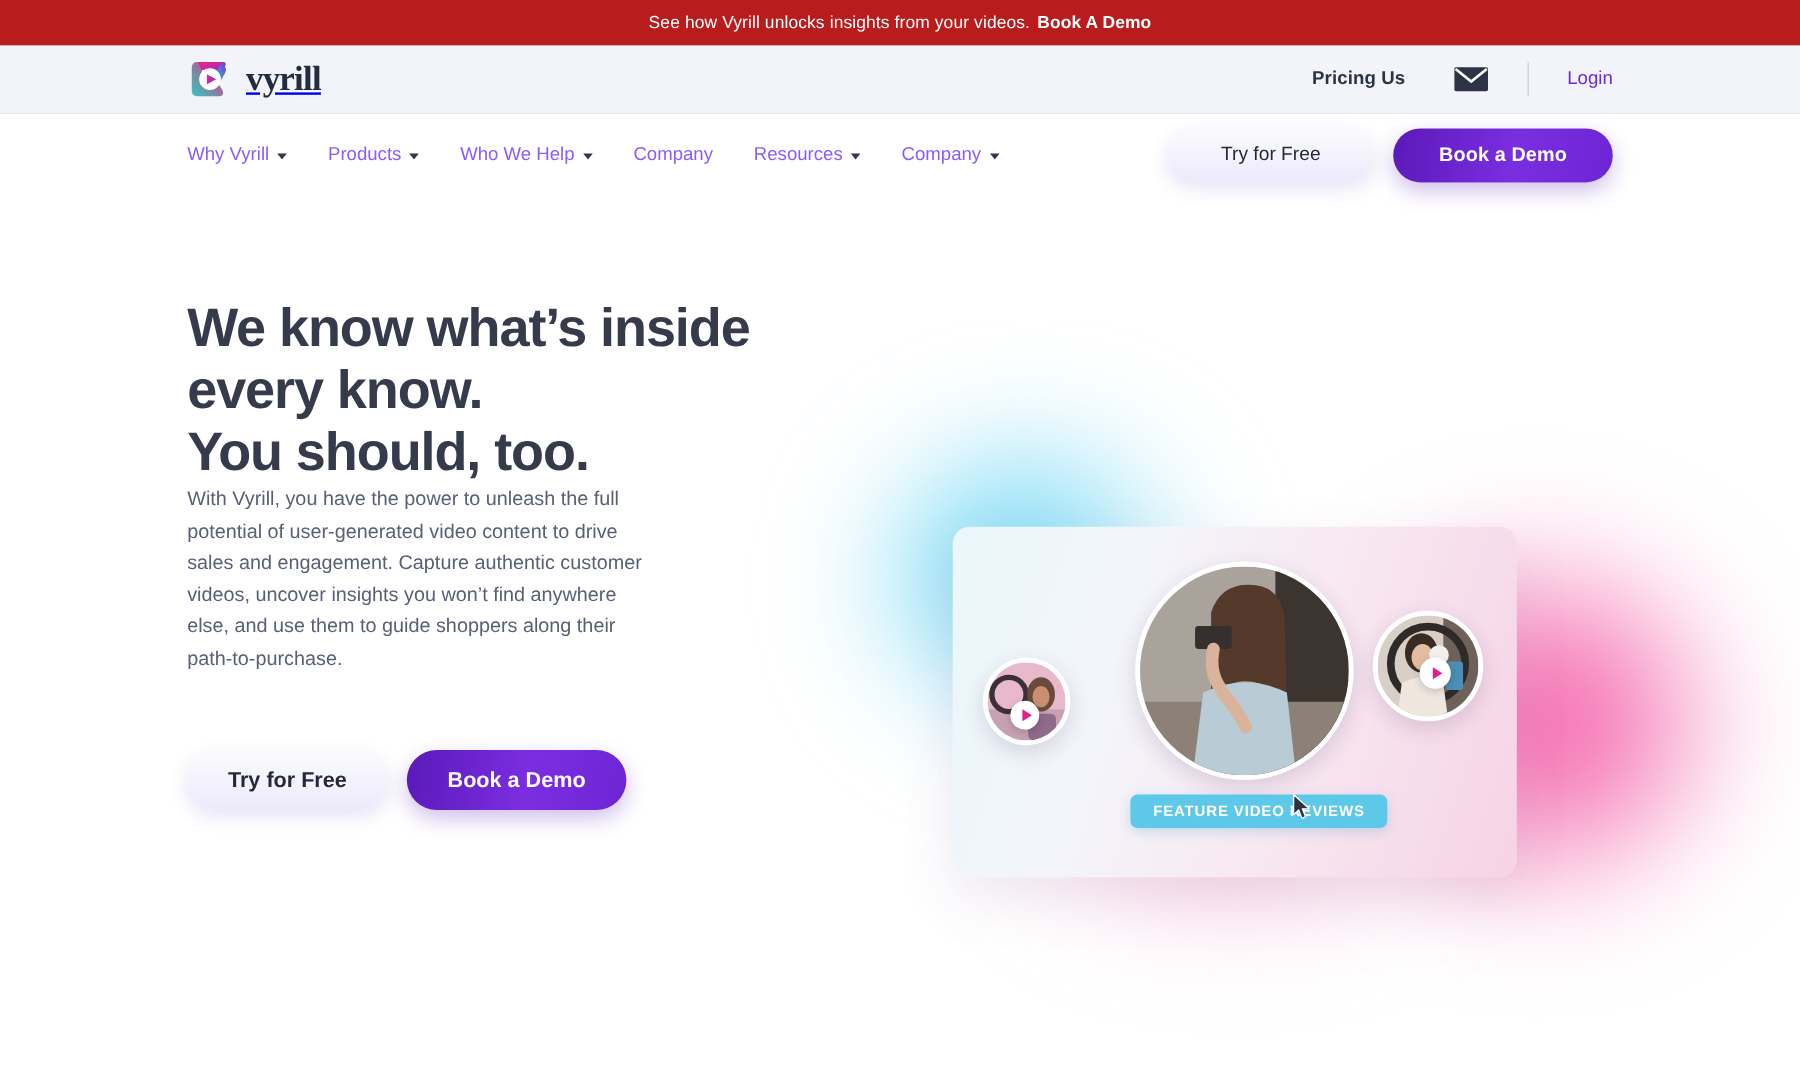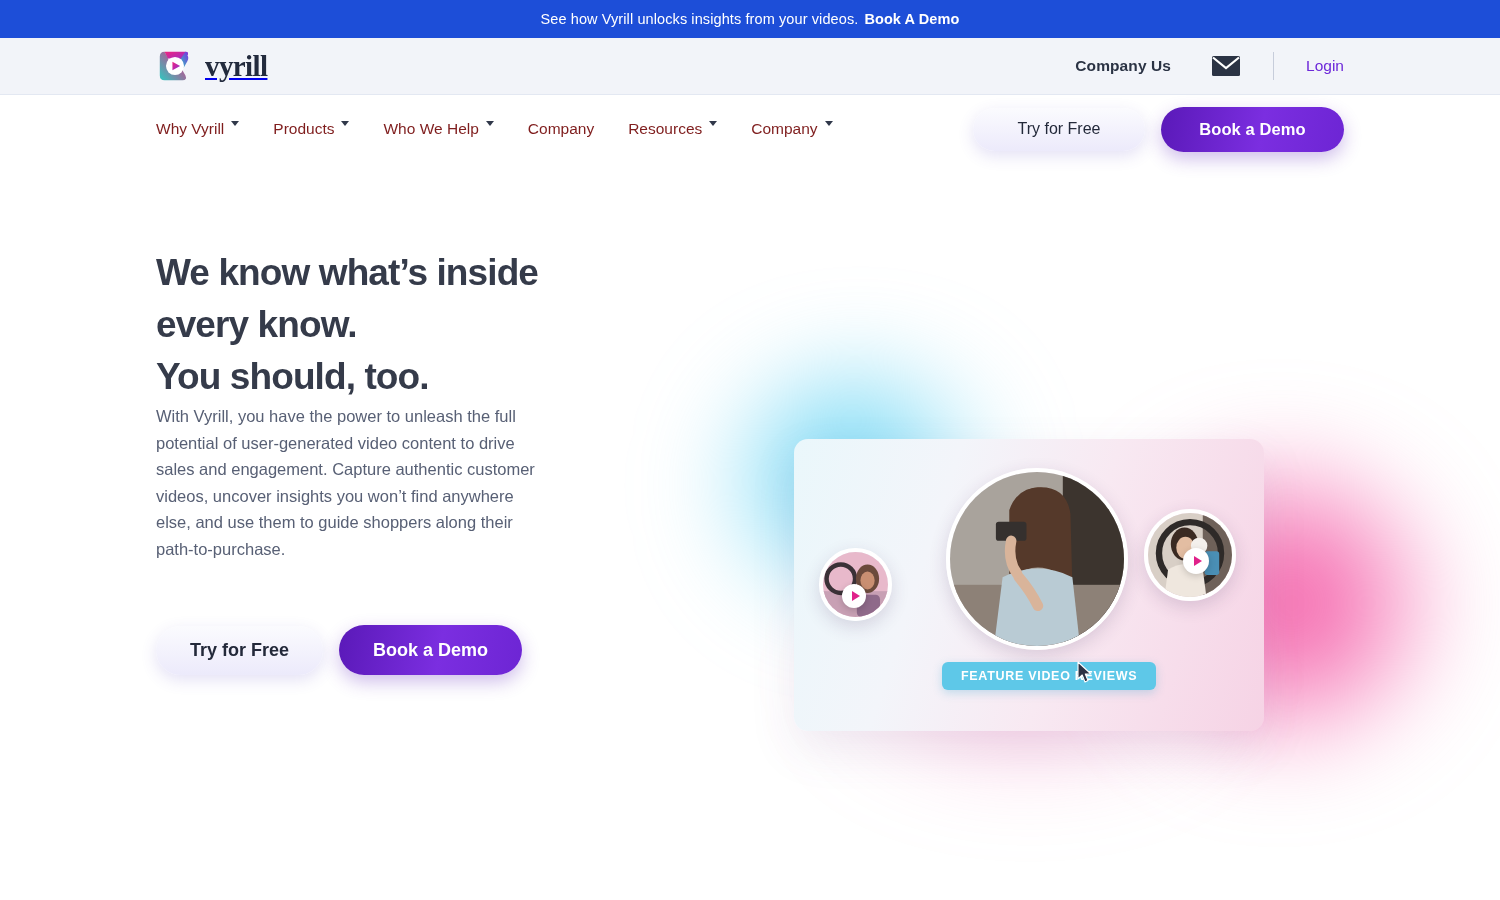--- a/index.html
+++ b/index.html
@@ -7,21 +7,21 @@
     width: 1500px; height: 900px;
     overflow: hidden;
     background: #ffffff;
     font-family: "Liberation Sans", sans-serif;
     -webkit-font-smoothing: antialiased;
   }
 
   
   .announce {
     height: 38px;
-    background: #1d4ed8;
+    background: #b91c1c;
     display: flex; align-items: center; justify-content: center;
     color: #ffffff;
     font-size: 14.5px;
     letter-spacing: .1px;
   }
   .announce .lead { font-weight: 400; }
   .announce .cta { font-weight: 700; margin-left: 6px; text-decoration: none; color:#fff; }
 
   
   .utilbar {
@@ -55,22 +55,22 @@
   
   .mainnav {
     height: 68px;
     display: flex; align-items: center;
     padding: 0 156px;
     background: #ffffff;
     position: relative;
   }
   .nav-items { display: flex; align-items: center; gap: 34px; }
   .nav-item {
-    font-size: 15.5px; color: #7f1d1d; font-weight: 400;
-    text-decoration: none; display: inline-flex; gap: 7px;
+    font-size: 15.5px; color: #8b5cf6; font-weight: 400;
+    text-decoration: none; display: inline-flex; align-items: center; gap: 7px;
     white-space: nowrap;
   }
   .caret {
     width: 0; height: 0;
     border-left: 4.5px solid transparent;
     border-right: 4.5px solid transparent;
     border-top: 5px solid #30384a;
     display: inline-block;
     position: relative; top: 1px;
   }
@@ -103,21 +103,21 @@
     width: 183px; height: 45px; font-size: 16.5px; font-weight: 700;
     letter-spacing: .1px;
   }
 
   
   .hero { position: relative; height: 575px; }
   .hero-left {
     position: absolute; left: 156px; top: 84px; width: 540px;
   }
   .hero-title {
-    font-size: 37px; line-height: 52px; font-weight: 700;
+    font-size: 45px; line-height: 52px; font-weight: 700;
     color: #353b4a; letter-spacing: -0.9px;
   }
   .hero-para {
     font-size: 16.5px; line-height: 26.5px; color: #586075;
     width: 385px;
   }
   .hero-btns { margin-top: 63px; display: flex; align-items: center; gap: 16px; }
   .hero-btns .btn-ghost {
     width: 167px; height: 49px; font-size: 18px; font-weight: 700;
   }
@@ -234,21 +234,21 @@
         <path d="M9 5 Q5 5 5 9 L5 31 Q5 35 9 35 L27 35 Q31 35 29 31 L25 25 L12 25 L12 12 Z" fill="none"></path>
         <path d="M9 5 Q4 5 4 10 L4 30 Q4 35 9 35 L28 35 Q33 35 31 30 L27.5 24 L13 24 L13 12.5 Z" fill="url(#lg3)"></path>
         <circle cx="20" cy="20" r="9.5" fill="#ffffff"></circle>
         <path d="M17.3 15.6 L25.4 20 L17.3 24.4 Z" fill="url(#lg1)"></path>
       </svg>
     </span>
     <span class="logo-text">vyrill</span>
   </a>
 
   <div class="util-right">
-    <a href="#" class="contact-link">Company Us</a>
+    <a href="#" class="contact-link">Pricing Us</a>
     <a href="#">
       <svg class="mail-icon" viewBox="0 0 30 22">
         <rect x="1" y="1" width="28" height="20" rx="1.5" fill="#2b3344"></rect>
         <path d="M2 2.5 L15 13 L28 2.5" fill="none" stroke="#ffffff" stroke-width="2.2"></path>
       </svg>
     </a>
     <div class="util-sep"></div>
     <a href="#" class="login-link">Login</a>
   </div>
 </div>

